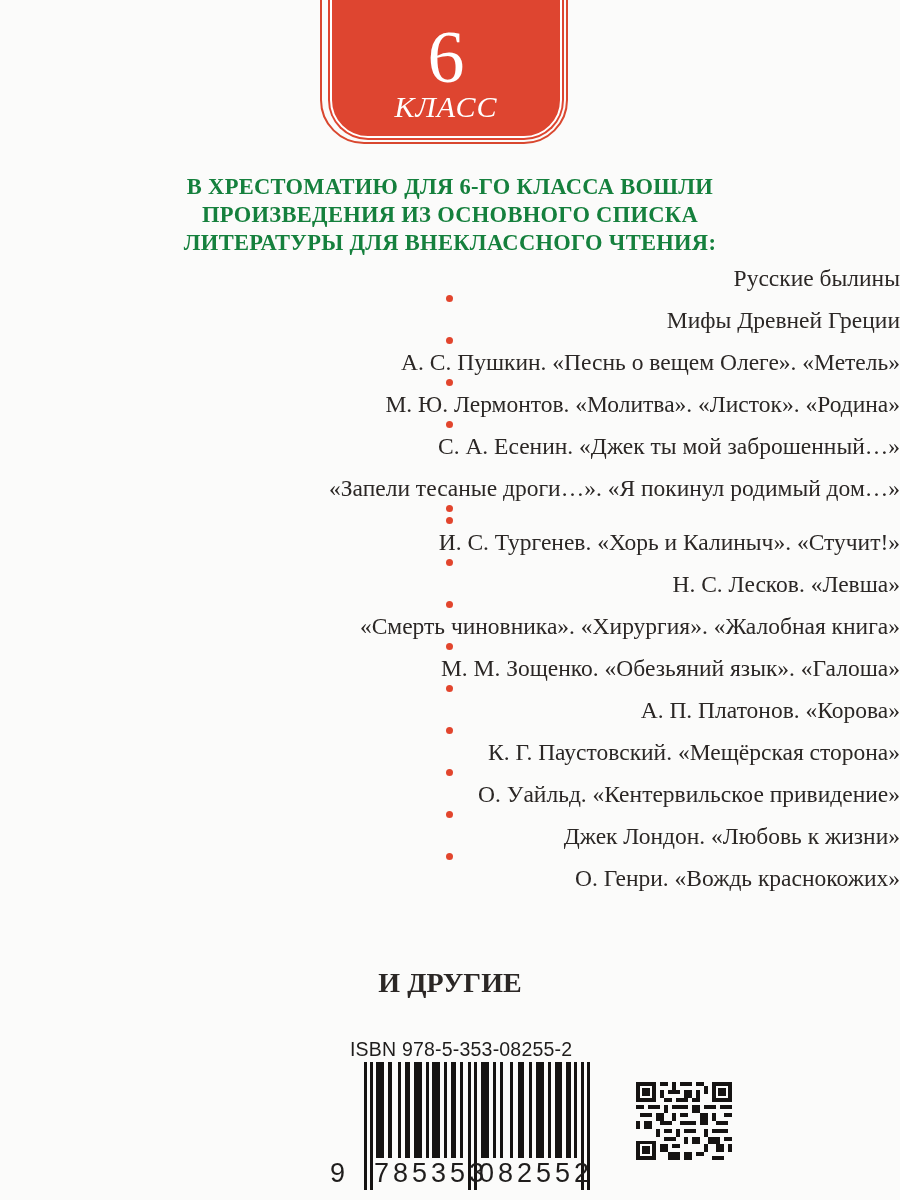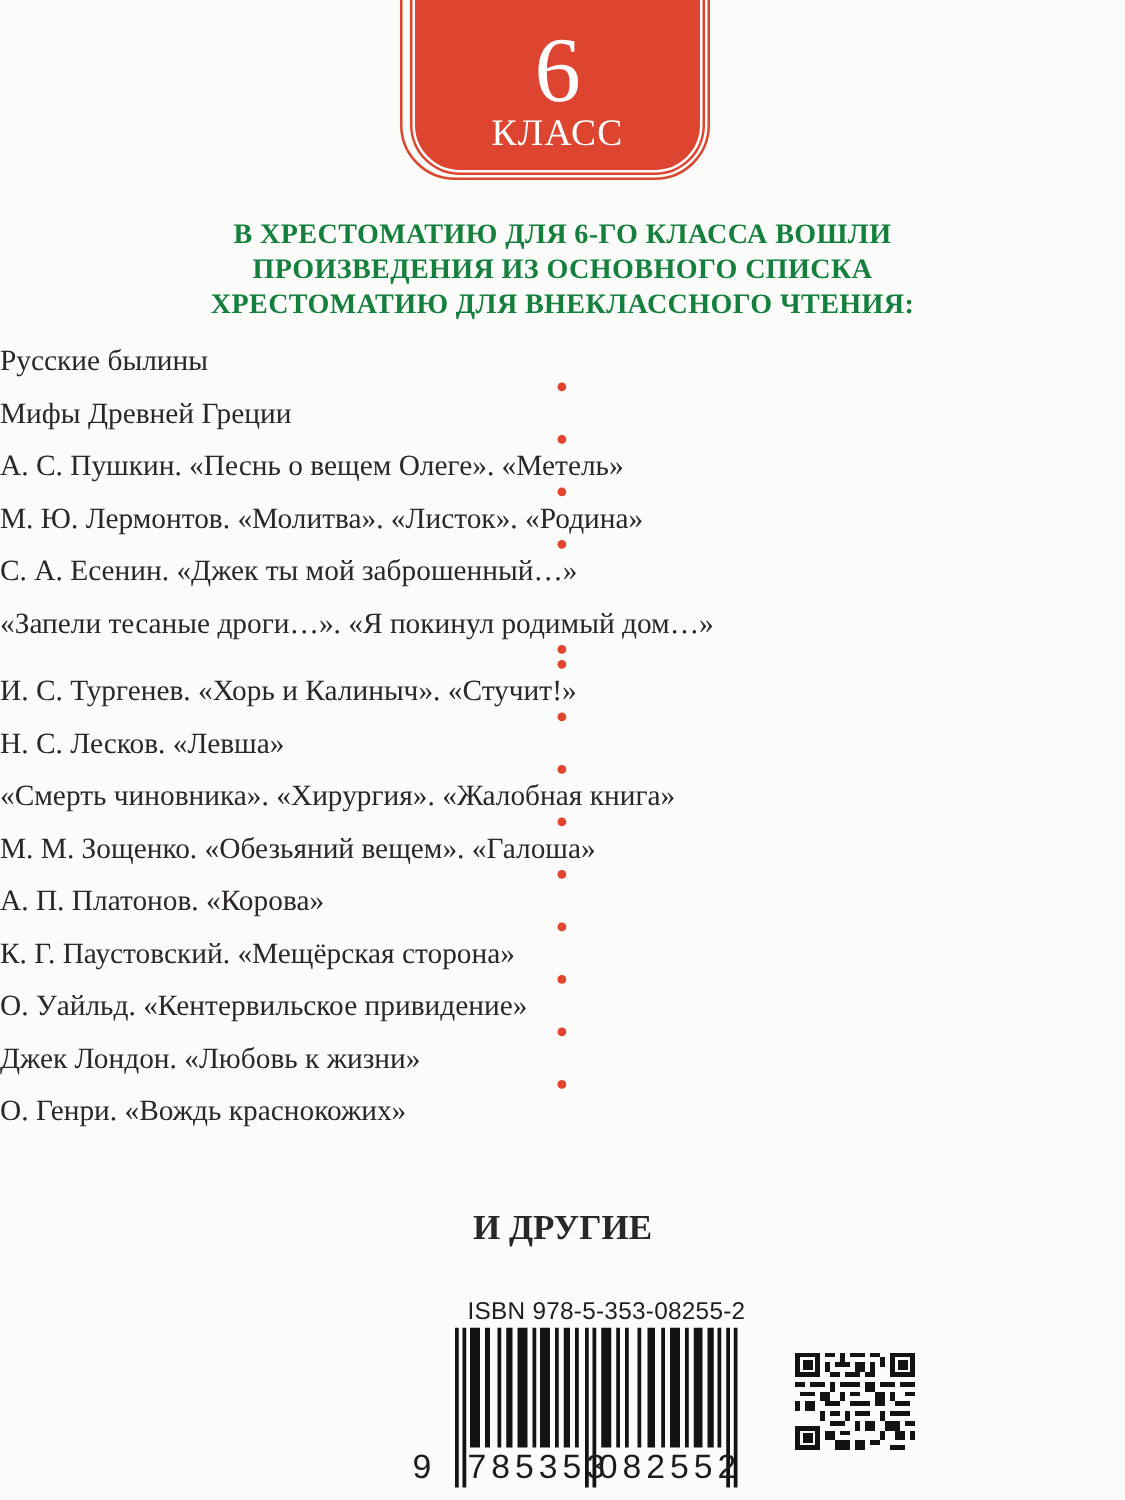--- a/index.html
+++ b/index.html
@@ -18,46 +18,46 @@
     background: #de4530; border-radius: 0 0 38px 38px; box-sizing: border-box;
     border: 2px solid #ffffff; box-shadow: 0 0 0 2px #de4530;
     text-align: center; color: #ffffff;
   }
   .badge-number {
     position: absolute; left: 0; right: 0; top: 63px;
     font-family: "Liberation Serif", serif; font-size: 74px; line-height: 64px;
   }
   .badge-label {
     position: absolute; left: 0; right: 0; top: 130px;
-    font-family: "Liberation Serif", serif; font-size: 30px; letter-spacing: 1px; line-height: 30px;
+    font-family: "Liberation Serif", serif; font-size: 30px; letter-spacing: 1px; line-height: 30px; font-style: italic;
   }
   .heading {
     position: absolute; left: 0; width: 900px; top: 173px; text-align: center;
     font-family: "Liberation Serif", serif; font-weight: bold; font-size: 22.5px; line-height: 28px;
     letter-spacing: 0.3px; color: #15803d;
   }
   .list {
-    position: absolute; left: 0; width: 900px; top: 274px; text-align: left;
+    position: absolute; left: 0; width: 900px; top: 263px; text-align: right;
     font-family: "Liberation Serif", serif; font-size: 23.5px; color: #2b2725;
   }
   .entry-line { line-height: 30px; height: 30px; white-space: nowrap; }
   .entry-line + .entry-line { margin-top: 12px; }
   .sep { height: 12px; position: relative; }
   .sep .dot {
     position: absolute; left: 446px; top: 2px; width: 7px; height: 7px; border-radius: 50%;
     background: #e2452d;
   }
   .others {
     position: absolute; left: 0; width: 900px; top: 968px; text-align: center;
     font-family: "Liberation Serif", serif; font-weight: bold; font-size: 28px; line-height: 30px; color: #2b2725;
   }
   .isbn-label {
     position: absolute; left: 350px; top: 1038px; width: 250px;
     font-family: "Liberation Sans", sans-serif; font-size: 19.5px; line-height: 22px; color: #1f1d1c;
-    letter-spacing: 0.2px; white-space: nowrap; margin-left: 24px;
+    letter-spacing: 0.2px; white-space: nowrap;
   }
   .barcode {
     position: absolute; left: 348px; top: 1062px; width: 250px; height: 132px;
   }
   .barcode-digits {
     position: absolute; top: 1158px; height: 30px;
     font-family: "Liberation Sans", sans-serif; font-size: 27px; line-height: 30px; color: #1f1d1c;
     letter-spacing: 4px; white-space: nowrap;
   }
   .qr { position: absolute; left: 636px; top: 1082px; width: 96px; height: 78px; }
@@ -67,21 +67,21 @@
 
 <div class="badge-outer"></div>
 <div class="badge">
   <div class="badge-number">6</div>
   <div class="badge-label">КЛАСС</div>
 </div>
 
 <div class="heading">
   <div>В ХРЕСТОМАТИЮ ДЛЯ 6-ГО КЛАССА ВОШЛИ</div>
   <div>ПРОИЗВЕДЕНИЯ ИЗ ОСНОВНОГО СПИСКА</div>
-  <div>ХРЕСТОМАТИЮ ДЛЯ ВНЕКЛАССНОГО ЧТЕНИЯ:</div>
+  <div>ЛИТЕРАТУРЫ ДЛЯ ВНЕКЛАССНОГО ЧТЕНИЯ:</div>
 </div>
 
 <div class="list">
   <div>
       <div class="entry-line">Русские былины</div>
     </div>
   <div class="sep">
       <span class="dot"></span>
     </div>
   <div>
@@ -124,21 +124,21 @@
   <div class="sep">
       <span class="dot"></span>
     </div>
   <div>
     <div class="entry-line">«Смерть чиновника». «Хирургия». «Жалобная книга»</div>
   </div>
   <div class="sep">
       <span class="dot"></span>
     </div>
   <div>
-      <div class="entry-line">М. М. Зощенко. «Обезьяний вещем». «Галоша»</div>
+      <div class="entry-line">М. М. Зощенко. «Обезьяний язык». «Галоша»</div>
     </div>
   <div class="sep">
       <span class="dot"></span>
     </div>
   <div>
       <div class="entry-line">А. П. Платонов. «Корова»</div>
     </div>
   <div class="sep">
       <span class="dot"></span>
     </div>

